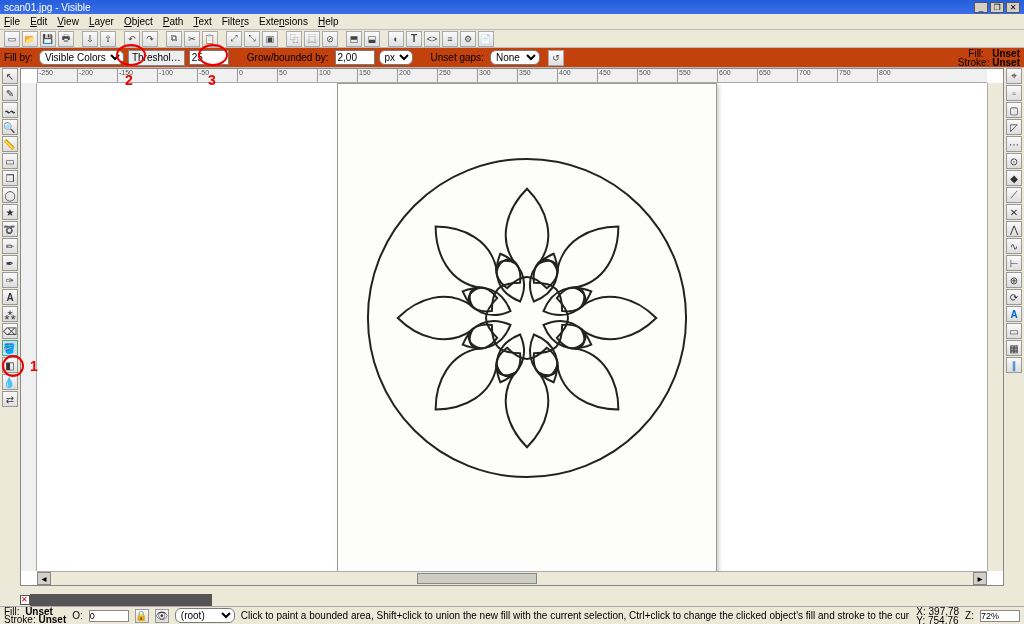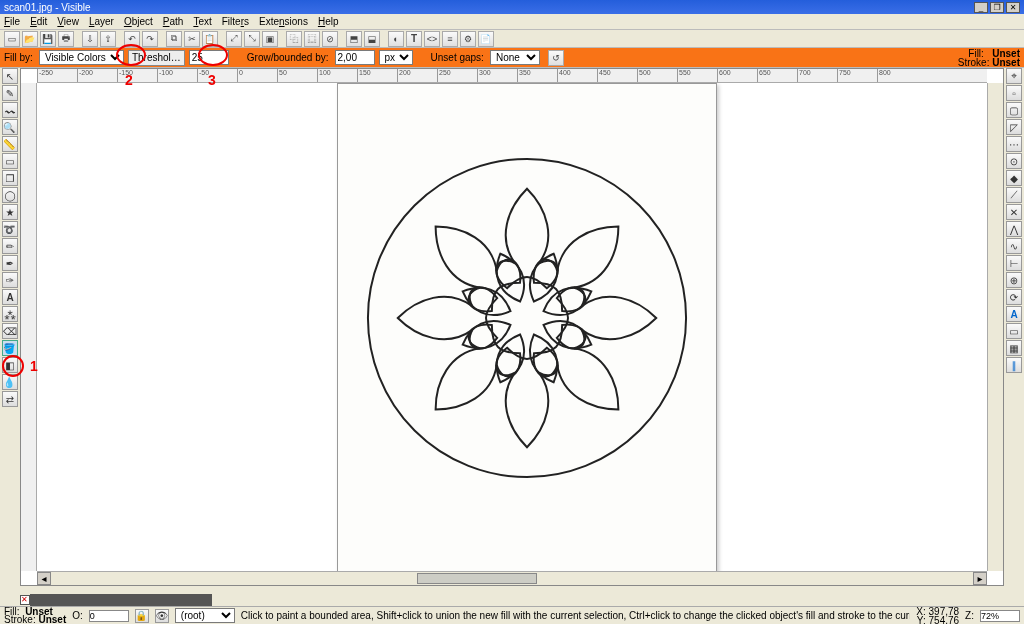--- a/index.html
+++ b/index.html
@@ -6,25 +6,25 @@
 body { background: #ece9d8; width: 1024px; height: 624px; overflow: hidden; position: relative; }
 .titlebar { background: linear-gradient(#245edb,#3a6ee7); height: 14px; color: #fff; display: flex; align-items: center; padding: 0 4px; }
 .titlebar .spacer { flex: 1; }
 .winbtn { width: 14px; height: 11px; background: #d4d0c8; border: 1px solid #555; margin-left: 2px; color: #000; display: inline-flex; align-items:center; justify-content:center; font-size:8px; }
 .menubar { height: 16px; display: flex; align-items: center; padding: 0 4px; background: #ece9d8; border-bottom: 1px solid #bbb; }
 .menubar span { margin-right: 10px; cursor: default; }
 .menubar span u { text-decoration: underline; }
 .toolbar1 { height: 18px; display: flex; align-items: center; padding: 0 4px; gap: 2px; border-bottom: 1px solid #bbb; background:#ece9d8; }
 .tbtn { width:16px; height:16px; border:1px solid #aaa; background:linear-gradient(#fafafa,#e0e0e0); display:inline-flex; align-items:center; justify-content:center; font-size:9px; color:#444; }
 .tsep { width:4px; }
-.toolbar2 { height: 20px; display: flex; align-items:center; padding: 0 4px; gap: 4px; background:#f97316; border-bottom:1px solid #bbb; position:relative; }
+.toolbar2 { height: 20px; display: flex; align-items:center; padding: 0 4px; gap: 4px; background:#c2410c; border-bottom:1px solid #bbb; position:relative; }
 .toolbar2 label { margin-right:2px; }
 select.sm, input.sm { font-size:10px; height:15px; border:1px solid #7a7a7a; background:#fff; }
 input.sm { width:40px; padding:0 2px; }
-select.sm { padding:0 1px; }
+select.sm { padding:0 1px;border-radius:6px; }
 .fillstroke-info { position:absolute; right:4px; top:0; height:20px; display:flex; flex-direction:column; justify-content:center; text-align:right; font-size:9px; line-height:9px; }
 .ring { position:absolute; border:2px solid #e00; border-radius:50%; pointer-events:none; }
 .ring-label { position:absolute; color:#e00; font-weight:bold; font-size:14px; pointer-events:none; }
 .workarea { position:absolute; top:68px; left:20px; right:20px; bottom:38px; background:#fff; border:1px solid #888; }
 .ruler-h { position:absolute; top:0; left:16px; right:16px; height:14px; background:#f0f0f0; border-bottom:1px solid #aaa; font-size:7px; overflow:hidden;}
 .ruler-v { position:absolute; top:14px; left:0; width:16px; bottom:14px; background:#f0f0f0; border-right:1px solid #aaa; }
 .canvas { position:absolute; top:14px; left:16px; right:16px; bottom:14px; background:#fff; overflow:hidden; }
 .page { position:absolute; left:300px; top:0; width:380px; height:500px; background:#fdfdfb; box-shadow:2px 2px 4px rgba(0,0,0,.2); border:1px solid #999; }
 .scroll-h { position:absolute; bottom:0; left:16px; right:16px; height:14px; background:#ece9d8; border-top:1px solid #aaa; }
 .scroll-h .thumb { position:absolute; left:40%; top:1px; width:120px; height:11px; background:#cdcdc5; border:1px solid #888; }
@@ -34,21 +34,21 @@
 .toolbox-r { position:absolute; top:68px; right:0; width:20px; bottom:38px; background:#ece9d8; display:flex; flex-direction:column; align-items:center; gap:1px; }
 .toolbtn { width:16px; height:16px; border:1px solid #999; background:linear-gradient(#fafafa,#ddd); display:flex; align-items:center; justify-content:center; font-size:10px; color:#333; }
 .toolbtn.sel { border:1px solid #4a8; background:#cde; }
 .palette { position:absolute; left:0; right:0; bottom:18px; height:12px; display:flex; align-items:center; background:#ece9d8; padding:0 20px; }
 .swatch { width:10px; height:10px; border:1px solid #555; }
 .swatchX { width:10px; height:10px; border:1px solid #555; background:#fff; position:relative; }
 .swatchX:before { content:"✕"; position:absolute; font-size:8px; color:#c00; left:0; top:-1px; }
 .statusbar { position:absolute; left:0; right:0; bottom:0; height:18px; display:flex; align-items:center; background:#ece9d8; border-top:1px solid #aaa; padding:0 4px; gap:6px; font-size:9px;}
 .statusbar .seg { display:flex; flex-direction:column; line-height:8px; font-size:8px; }
 .statusbar .hint { flex:1; overflow:hidden; white-space:nowrap; }
-.statusbar .coord { text-align:right; line-height:9px; font-size:9px; }
+.statusbar .coord { text-align:left; line-height:9px; font-size:9px; }
 .statusbar input.sm2 { width:40px; font-size:9px; border:1px solid #888; }
 .circle-art svg { width:100%; height:100%; }
 .ruler-ticks { display:flex; height:100%; }
 .ruler-ticks div { flex:none; width:40px; border-left:1px solid #999; font-size:7px; color:#555; padding-left:1px; }
 </style>
 </head>
 <body>
 
 <div class="titlebar">
   <span>scan01.jpg - Visible</span>

